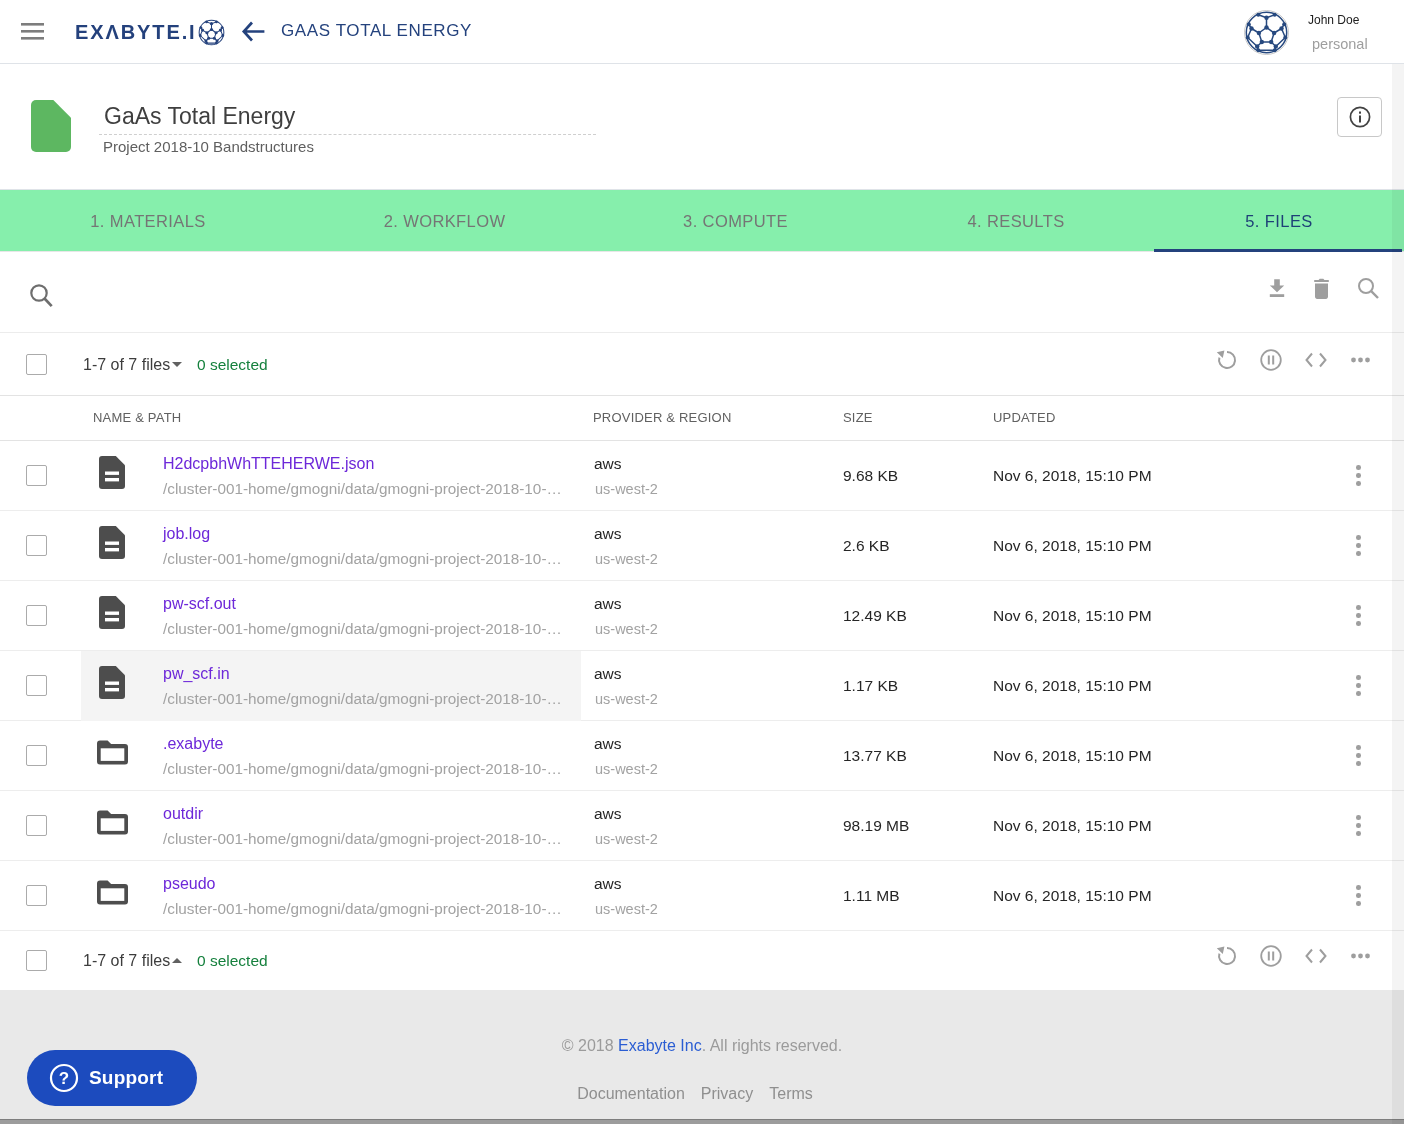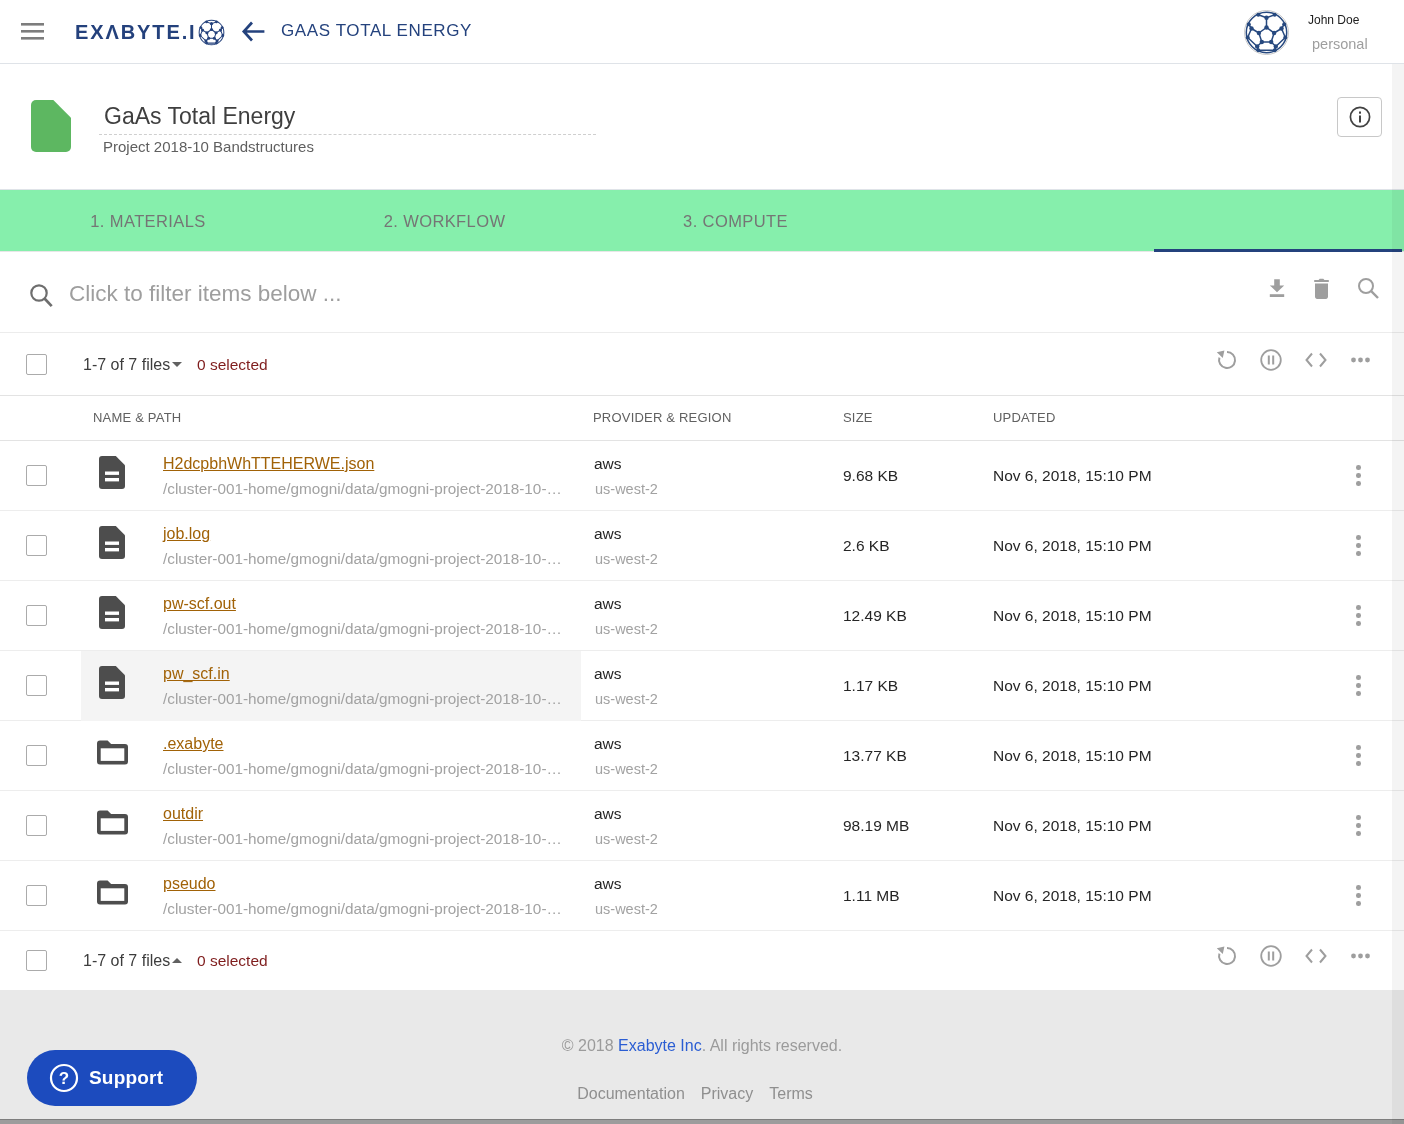--- a/index.html
+++ b/index.html
@@ -47,34 +47,34 @@
 
 
 .toolbar { position:absolute; left:0; width:1404px; height:63px; background:#fff; }
 .cbx { position:absolute; left:26px; width:21px; height:21px; border:1px solid #ababab;
   border-radius:2px; background:#fff; }
 .tcount { position:absolute; left:83px; font-size:16px; color:#3d3d3d; }
 .caret-d { position:absolute; left:172px; width:0; height:0;
   border-left:5px solid transparent; border-right:5px solid transparent; border-top:5px solid #616161; }
 .caret-u { position:absolute; left:172px; width:0; height:0;
   border-left:5px solid transparent; border-right:5px solid transparent; border-bottom:5px solid #616161; }
-.tsel { position:absolute; left:197px; font-size:15.5px; color:#7f1d1d; }
+.tsel { position:absolute; left:197px; font-size:15.5px; color:#15803d; }
 .tbic { position:absolute; }
 
 
 #thead { position:absolute; left:0; top:396px; width:1404px; height:45px; background:#fff;
   border-bottom:1px solid #e3e3e3; }
 .th { position:absolute; top:14px; font-size:13px; color:#616161; letter-spacing:0.2px; }
 .row { position:absolute; left:0; width:1404px; height:70px; background:#fff; border-bottom:1px solid #ededed; }
 .rhl { position:absolute; left:81px; top:0; width:500px; height:70px; background:#f4f4f4; }
 .rcb { position:absolute; left:26px; top:24px; width:21px; height:21px; border:1px solid #ababab;
   border-radius:2px; background:#fff; }
 .ric { position:absolute; left:99px; top:15px; }
 .rfo { position:absolute; left:96px; top:17px; }
-.rname { position:absolute; left:163px; top:14px; font-size:16px; color:#a16207;text-decoration:underline; }
+.rname { position:absolute; left:163px; top:14px; font-size:16px; color:#6d28d9; }
 .rpath { position:absolute; left:163px; top:39px; font-size:15.3px; color:#a2a2a2; }
 .raws { position:absolute; left:594px; top:14px; font-size:15.5px; color:#262626; }
 .rreg { position:absolute; left:595px; top:40px; font-size:14.5px; color:#a2a2a2; }
 .rsize { position:absolute; left:843px; top:26px; font-size:15.5px; color:#262626; }
 .rdate { position:absolute; left:993px; top:26px; font-size:15.5px; color:#262626; }
 .rdots { position:absolute; left:1356px; top:24px; width:5px; height:22px; }
 .rdots i { display:block; width:4.6px; height:4.6px; border-radius:50%; background:#9e9e9e; margin-bottom:3.6px; }
 
 
 #footer { position:absolute; left:0; top:990px; width:1404px; height:134px; background:#e9e9e9; }
@@ -182,29 +182,30 @@
         <rect x="10" y="9.5" width="2" height="7" fill="#424242"></rect>
         <rect x="10" y="5.5" width="2" height="2.2" fill="#424242"></rect>
       </svg>
     </div>
   </div>
 
   <div id="tabs">
     <div class="tab" style="left:0;width:296px;">1. MATERIALS</div>
     <div class="tab" style="left:296px;width:297px;">2. WORKFLOW</div>
     <div class="tab" style="left:593px;width:285px;">3. COMPUTE</div>
+    <div class="tab" style="left:878px;width:276px;">4. RESULTS</div>
+    <div class="tab active" style="left:1154px;width:250px;">5. FILES</div>
     <div id="tabline"></div>
   </div>
 
   <div id="filter">
     <svg id="fsearch" width="24" height="25" viewBox="0 0 24 25">
       <circle cx="10" cy="10" r="7.7" fill="none" stroke="#6e6e6e" stroke-width="2.2"></circle>
       <line x1="15.5" y1="15.5" x2="22.7" y2="23.2" stroke="#6e6e6e" stroke-width="2.7"></line>
     </svg>
-    <div id="fplace">Click to filter items below ...</div>
     <svg class="fic" style="left:1266px" width="22" height="22" viewBox="0 0 22 22">
       <path d="M8.2 2.2 h5.6 v6.2 h4.4 L11 15.2 L3.8 8.4 h4.4 Z" fill="#9e9e9e"></path>
       <rect x="3.8" y="17.2" width="14.4" height="2.8" fill="#9e9e9e"></rect>
     </svg>
     <svg class="fic" style="left:1311px" width="21" height="22" viewBox="0 0 21 22">
       <path d="M4 19.8 c0 1.2 0.9 2.2 2.1 2.2 h8.8 c1.2 0 2.1 -1 2.1 -2.2 V6.6 H4 Z" fill="#9e9e9e"></path>
       <path d="M17.8 2.9 h-4.4 l-1.1 -1.1 H8.7 L7.6 2.9 H3.2 v2.2 h14.6 Z" fill="#9e9e9e"></path>
     </svg>
     <svg class="fic" style="left:1357px" width="22" height="22" viewBox="0 0 22 22">
       <circle cx="9" cy="9" r="7" fill="none" stroke="#9e9e9e" stroke-width="2"></circle>

